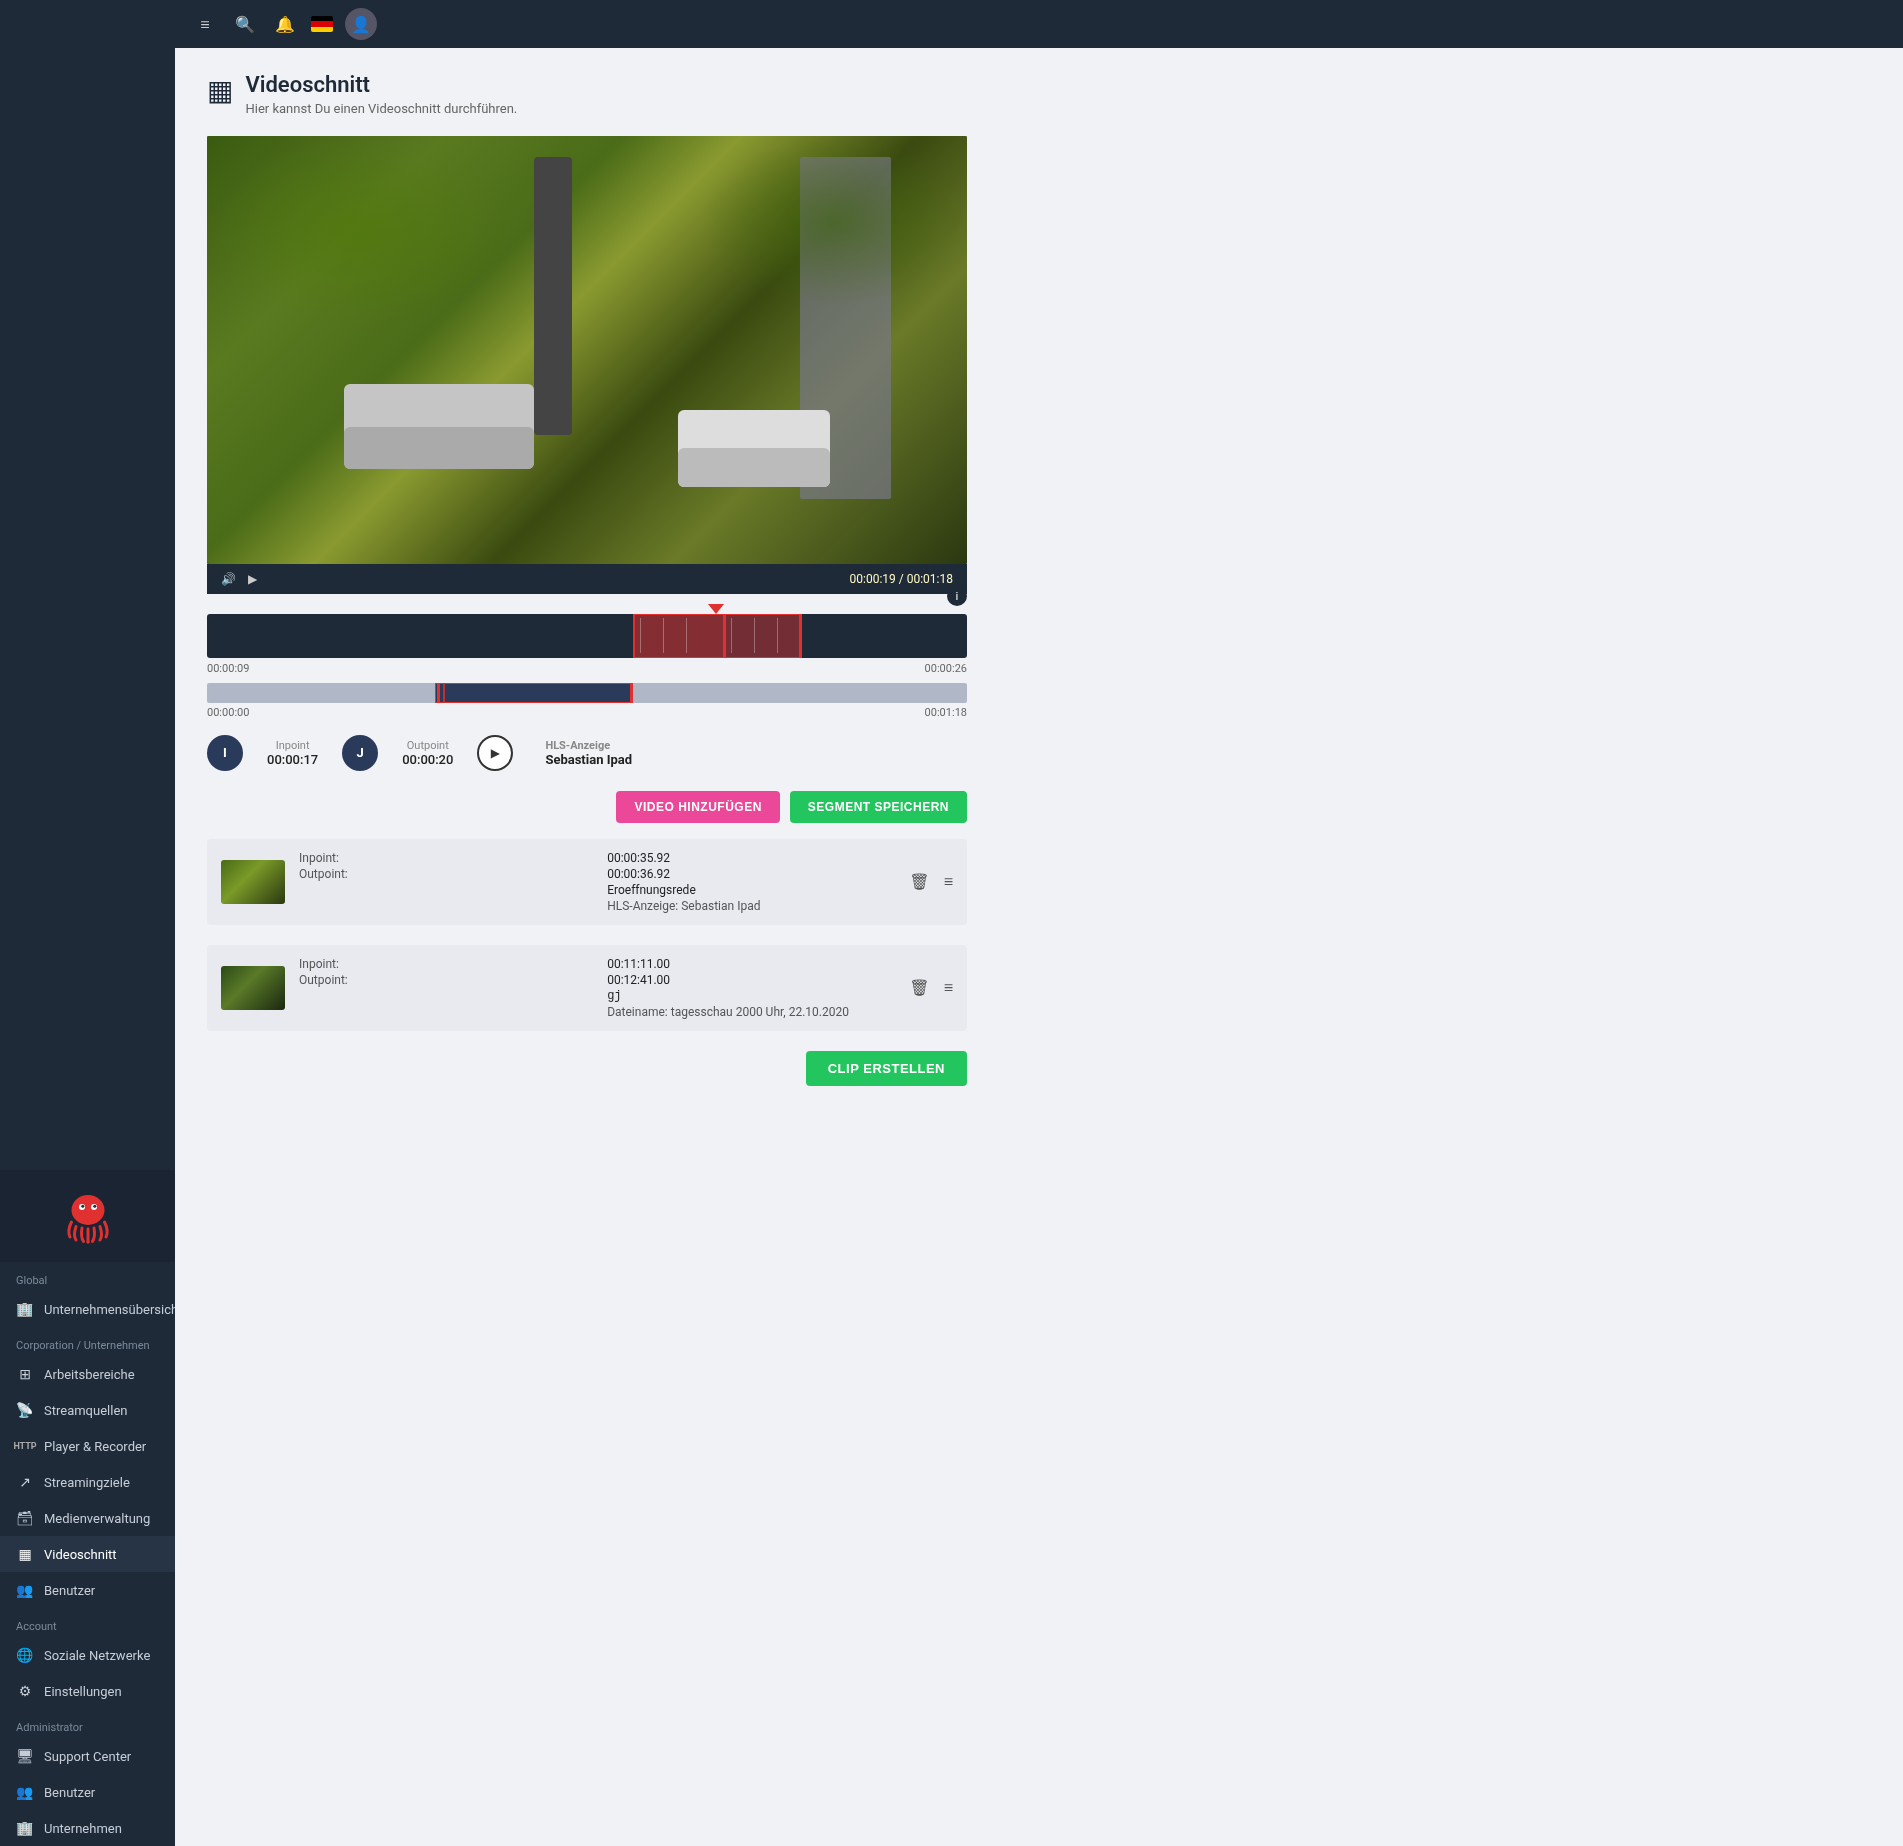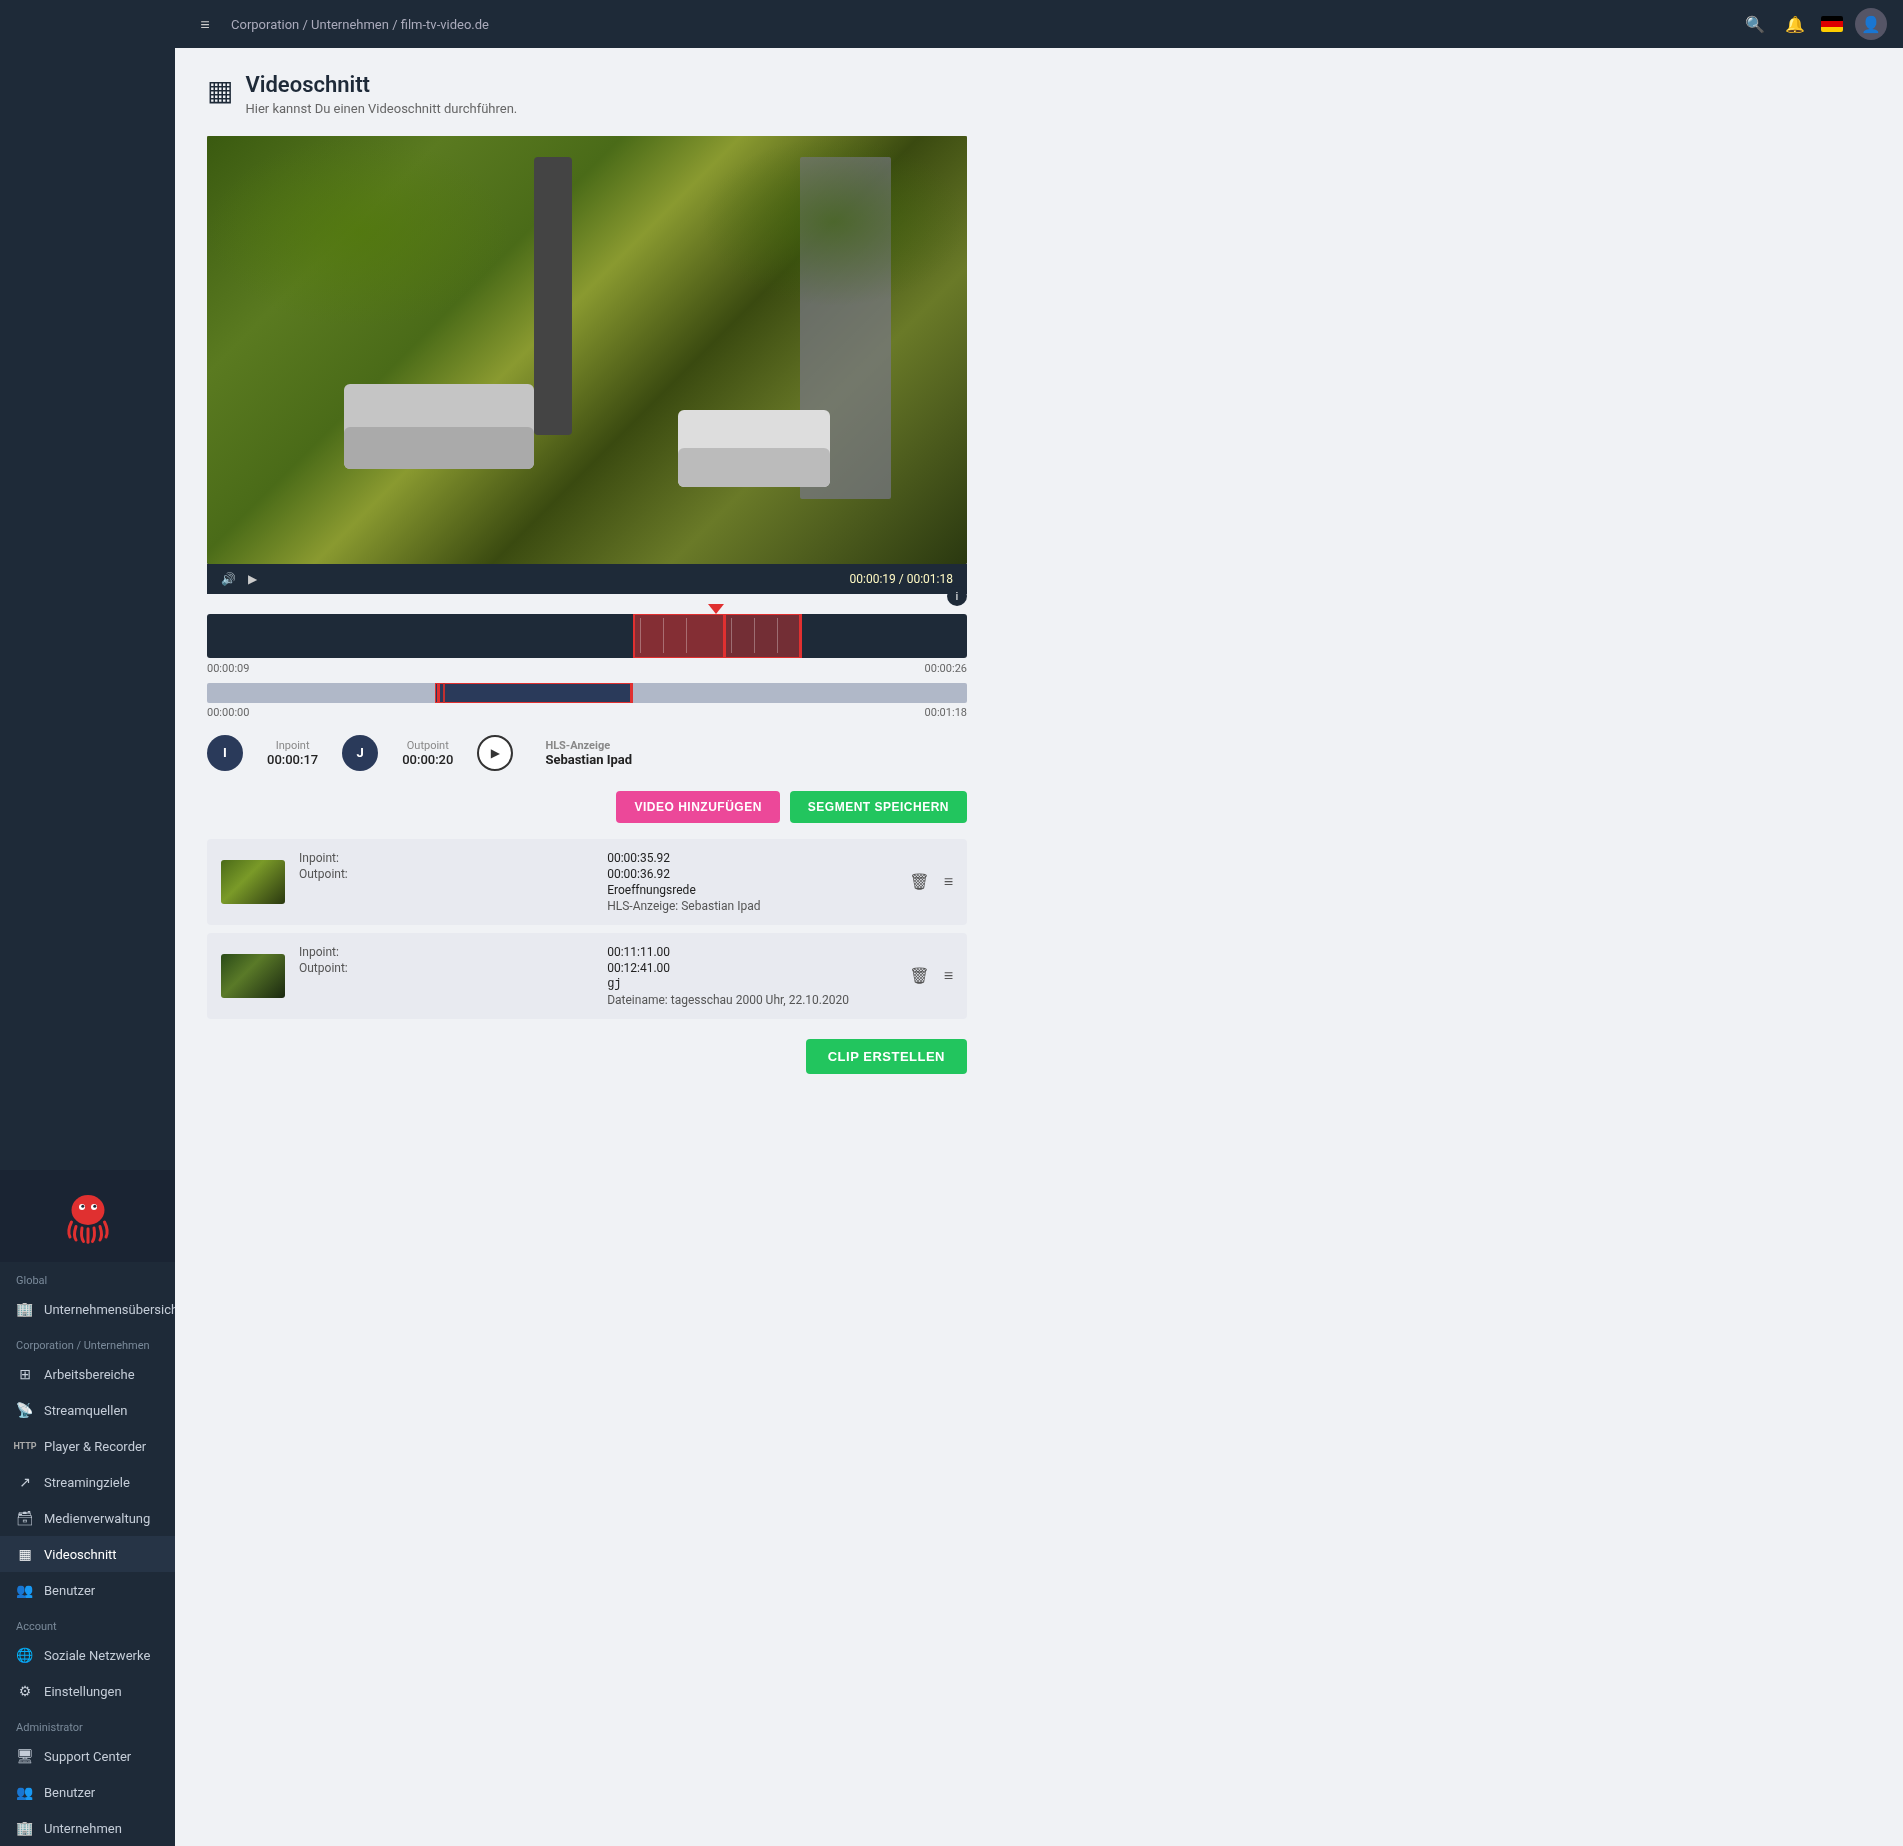--- a/index.html
+++ b/index.html
@@ -374,21 +374,21 @@
       cursor: pointer;
       letter-spacing: 0.5px;
     }
 
     
     .segment-list {
       max-width: 760px;
       margin-top: 16px;
       display: flex;
       flex-direction: column;
-      gap: 8px;
+      gap: 20px;
     }
     .segment-item {
       background: #e8eaf0;
       border-radius: 4px;
       padding: 12px 14px;
       display: flex;
       align-items: center;
       gap: 14px;
     }
     .segment-thumb {
@@ -523,21 +523,20 @@
   <div class="sidebar-item">
     <span class="si-icon">🏢</span>
     <span>Unternehmen</span>
   </div>
 </div>
 
 <div id="main">
 
   <div id="topbar">
     <div class="topbar-icon">≡</div>
-    <div id="topbar-breadcrumb">Corporation / Unternehmen  /  film-tv-video.de</div>
     <div class="topbar-icon">🔍</div>
     <div class="topbar-icon">🔔</div>
     <div class="flag-icon"></div>
     <div class="avatar-icon">👤</div>
   </div>
 
   <div id="content">
 
     <div class="page-header">
       <div class="page-header-icon">▦</div>

